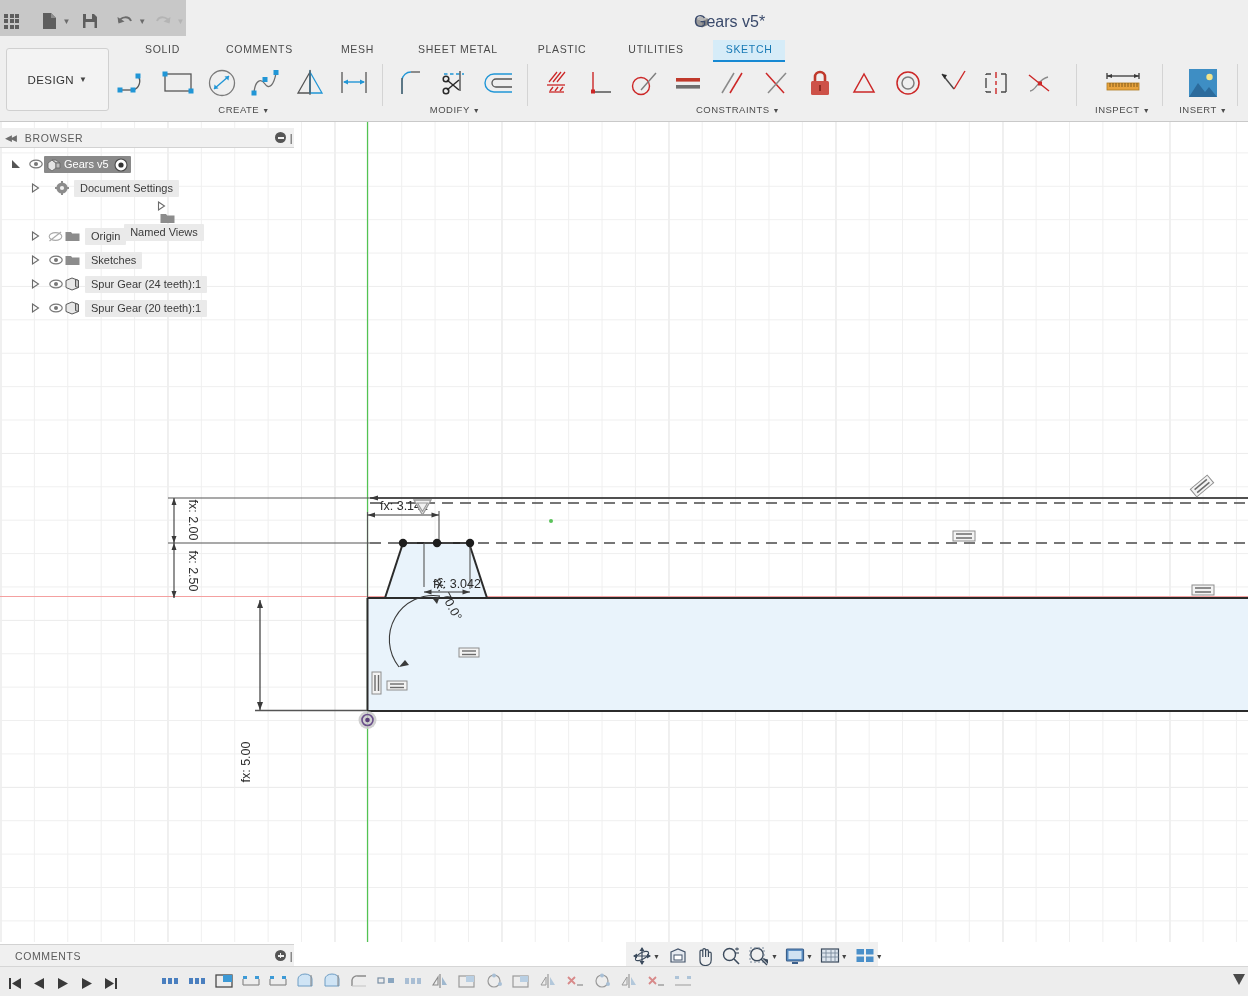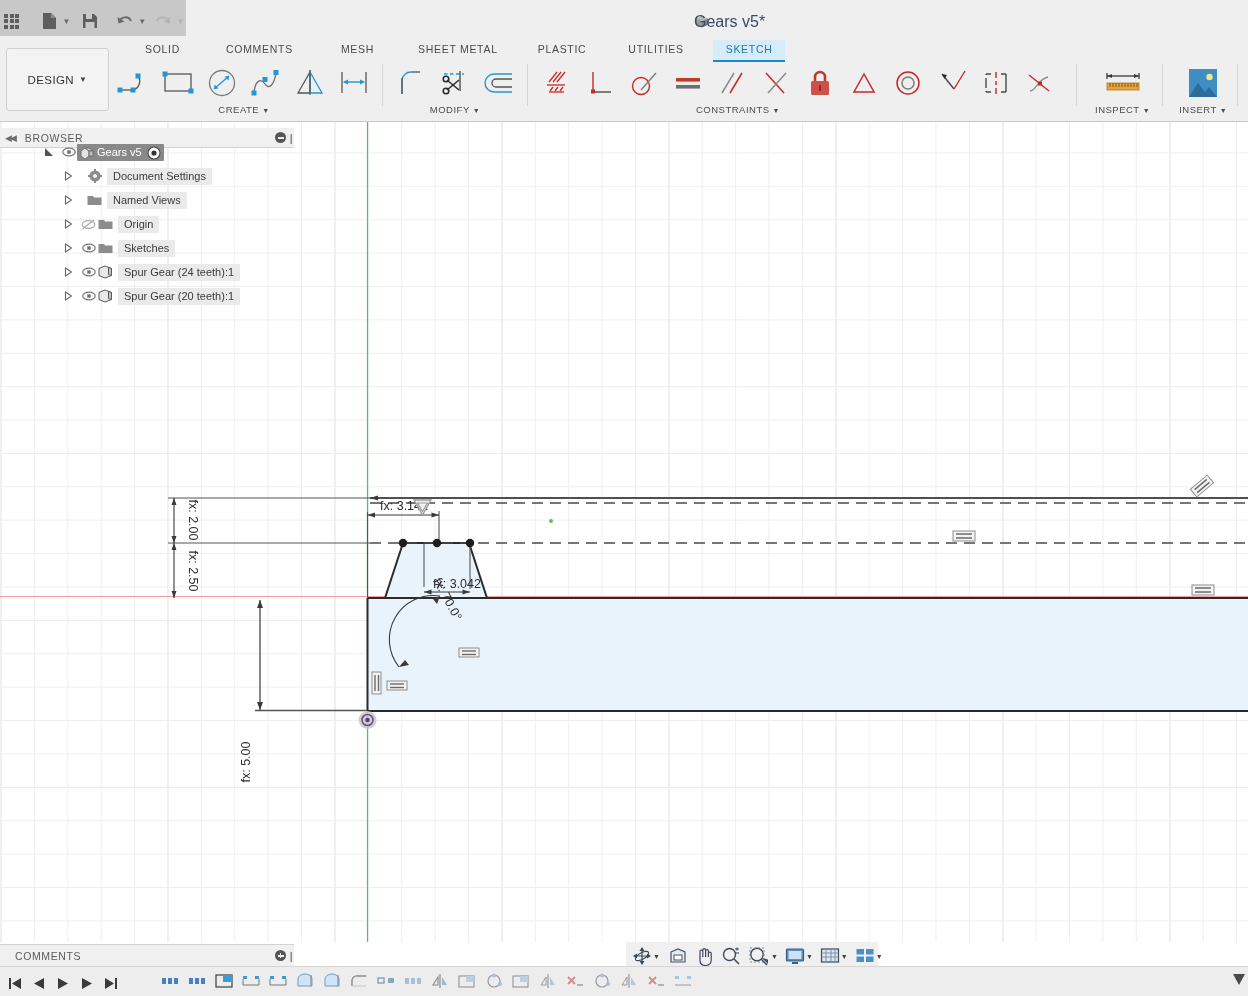--- a/index.html
+++ b/index.html
@@ -96,21 +96,21 @@
     background: #f0f0f0; border-bottom: 1px solid #d2d2d2;
     display: flex; align-items: center;
   }
   .browser-hdr .collapse { margin-left: 5px; color: #6d6d6d; font-size: 9px; letter-spacing:-2px;}
   .browser-hdr .btitle { margin-left: 10px; font-size: 10.5px; color: #5b5b5b; letter-spacing: .6px; }
   .hdr-right { margin-left: auto; display:flex; align-items:center; gap:4px; margin-right: 4px;}
   .dotbtn { width: 11px; height: 11px; border-radius: 50%; background: #555; position: relative;}
   .dotbtn::after { content:''; position:absolute; left:2.5px; top:5px; width:6px; height:1.5px; background:#f0f0f0;}
   .gripv { font-size: 11px; color: #888; letter-spacing: -3px; }
 
-  .tree { position: absolute; top: 140px; left: 0; width: 294px; margin-left: 33px; }
+  .tree { position: absolute; top: 152px; left: 0; width: 294px; }
   .trow { height: 24px; display: flex; align-items: center; position: relative; }
   .arrow { width: 12px; height: 12px; margin-left: 0; position: relative; }
   .arrow svg { display:block; }
   .eye { width: 17px; height: 12px; display:flex; align-items:center; justify-content:center; }
   .ticon { width: 17px; height: 14px; display:flex; align-items:center; justify-content:center; }
   .tlabel {
     font-size: 11px; color: #3a3a3a; padding: 2px 6px 3px 6px;
     background: #eaeaea; border-radius: 1px; white-space: nowrap;
   }
   .tlabel.root { background: #898989; color: #ffffff; padding: 2px 22px 3px 20px; }
@@ -631,21 +631,21 @@
               <rect x="6" y="0" width="2" height="3"></rect>
               <rect x="6" y="11" width="2" height="3"></rect>
               <rect x="0" y="6" width="3" height="2"></rect>
               <rect x="11" y="6" width="3" height="2"></rect>
             </g>
           </svg>
       </span>
       <span class="tlabel" style="margin-left:4px;">Document Settings</span>
     </div>
 
-    <div class="trow" style="padding-left:30px;">
+    <div class="trow" style="padding-left:30px;flex-direction:column;">
       <span class="arrow">
         <svg width="10" height="12" viewBox="0 0 10 12">
             <path d="M2.5 2 L8.5 6 L2.5 10 Z" fill="none" stroke="#6a6a6a" stroke-width="1.1"></path>
           </svg>
       </span>
       <span class="ticon" style="margin-left:11px;">
         <svg width="15" height="12" viewBox="0 0 15 12">
             <path d="M0.5 2 H6 L7.2 3.6 H14.5 V11 H0.5 Z" fill="#8c8c8c"></path>
           </svg>
       </span>

